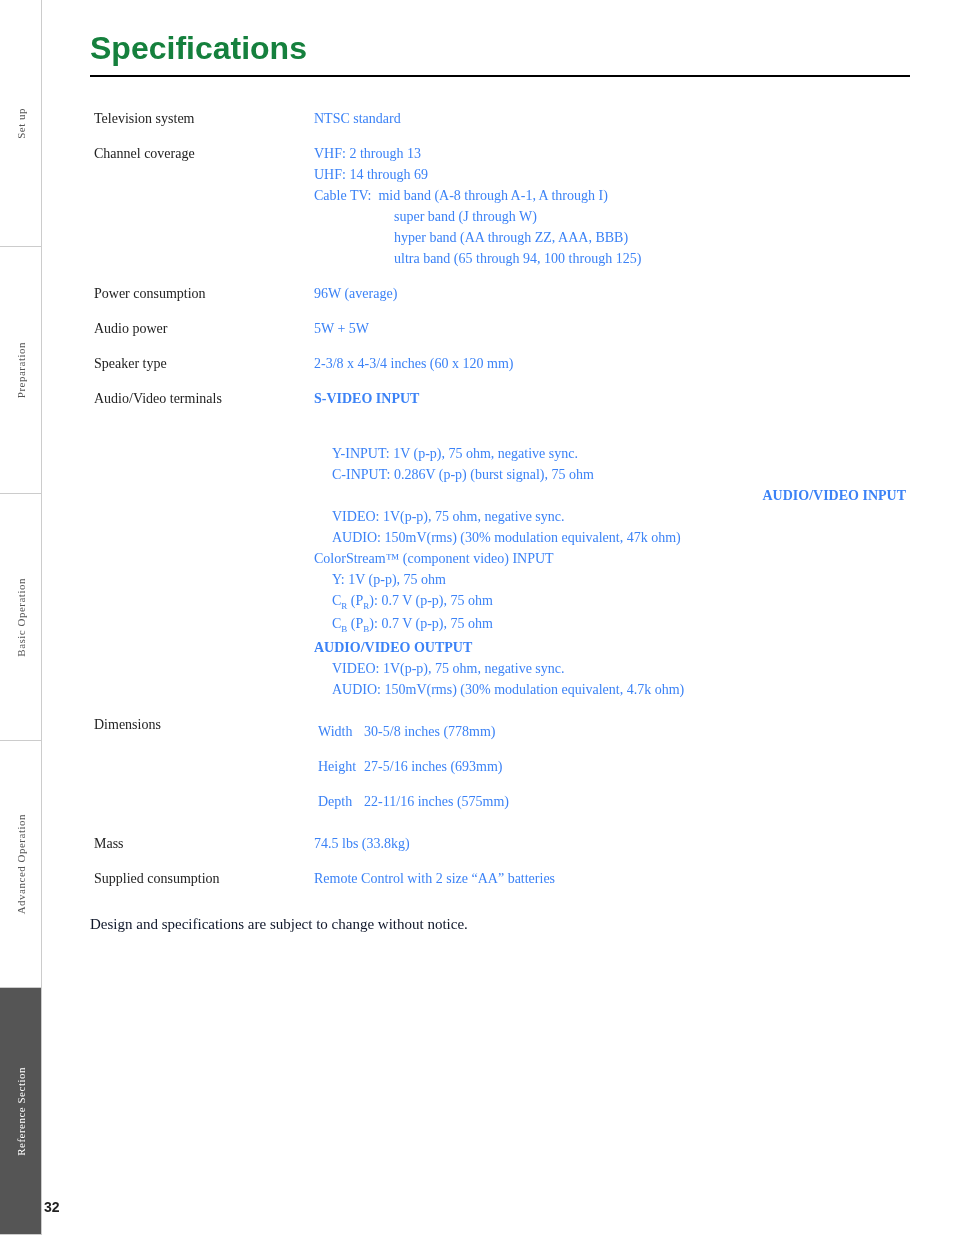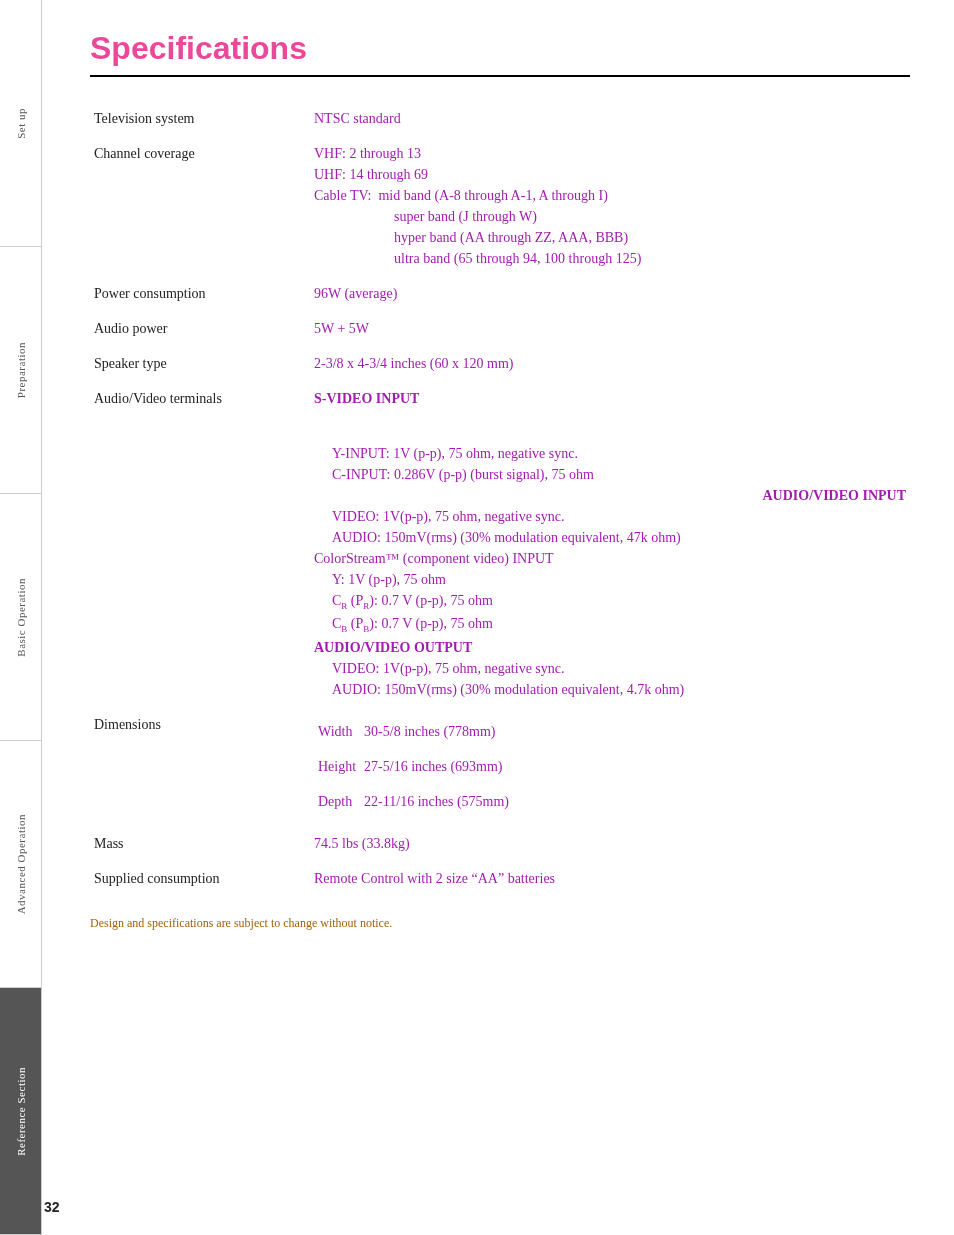--- a/index.html
+++ b/index.html
@@ -56,21 +56,21 @@
 
     .main-content {
       margin-left: 50px;
       padding: 30px 40px 40px 40px;
       max-width: 900px;
     }
 
     h1.page-title {
       font-size: 32px;
       font-weight: bold;
-      color: #ec4899;
+      color: #15803d;
       margin-bottom: 8px;
       font-family: Arial, sans-serif;
     }
 
     .title-rule {
       border: none;
       border-top: 2px solid #000;
       margin-bottom: 24px;
     }
 
@@ -91,27 +91,27 @@
 
     table.spec-table td.label-col {
       width: 220px;
       font-size: 14px;
       color: #222;
       padding-right: 20px;
     }
 
     table.spec-table td.value-col {
       font-size: 14px;
-      color: #a21caf;
+      color: #3b82f6;
     }
 
     .note {
       margin-top: 20px;
-      font-size: 12px;
-      color: #a16207;
+      font-size: 15px;
+      color: #0f172a;
     }
 
     .page-number {
       position: absolute;
       bottom: 20px;
       left: 44px;
       font-size: 14px;
       color: #222;
       font-family: Arial, sans-serif;
       font-weight: bold;

